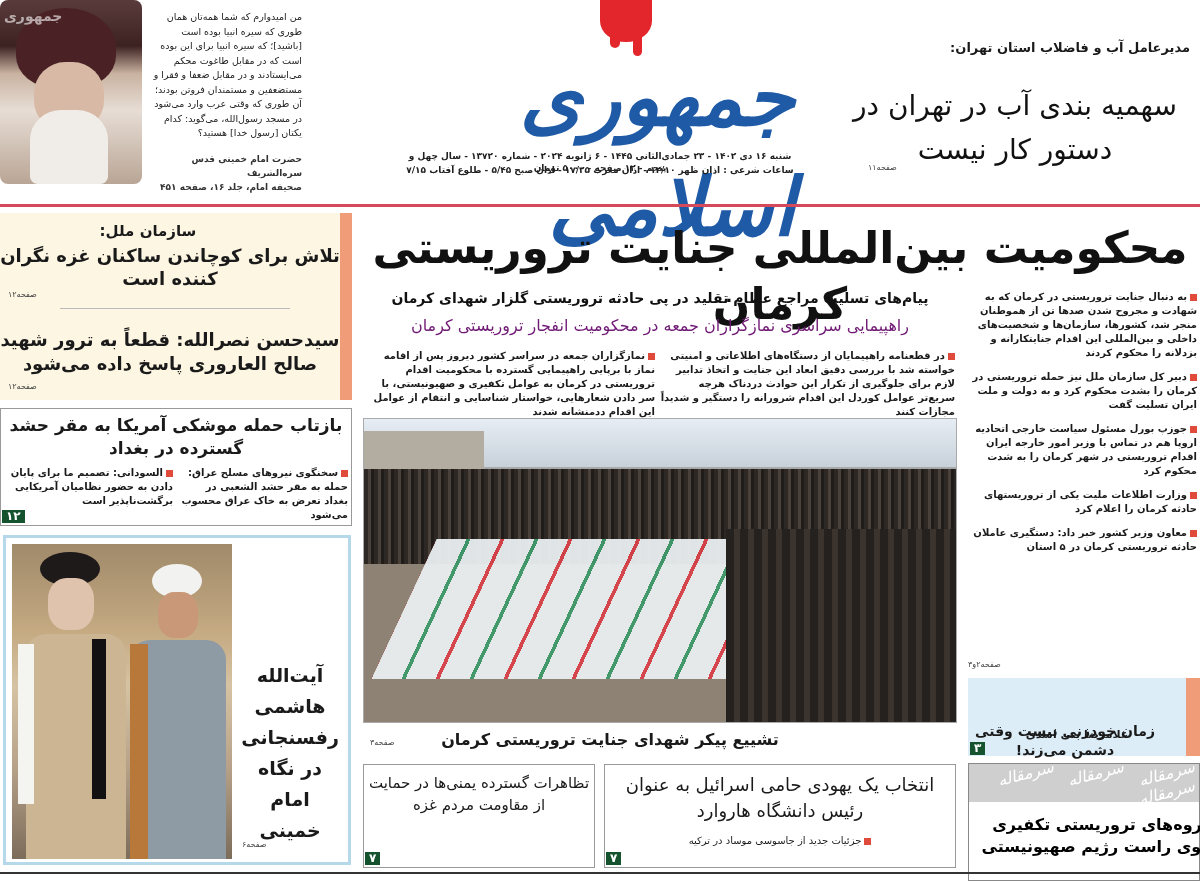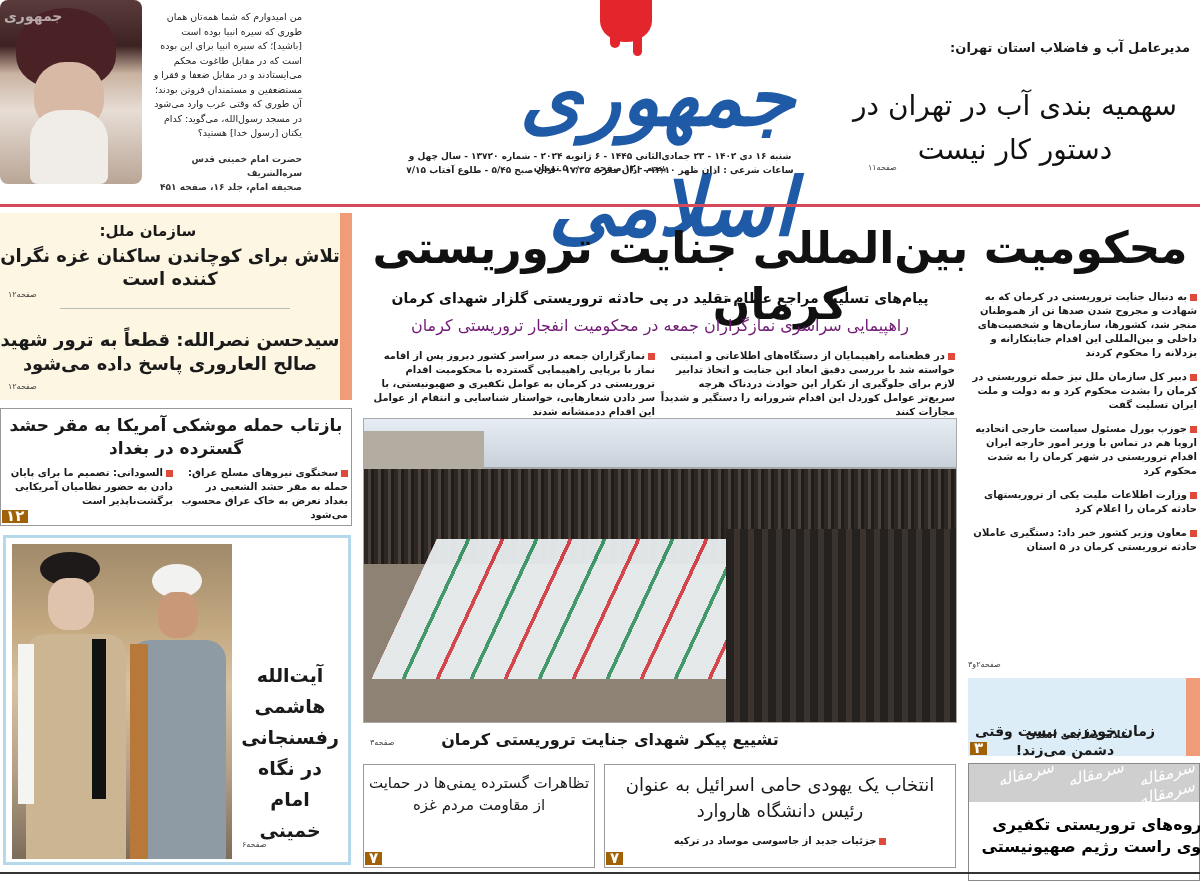--- a/index.html
+++ b/index.html
@@ -2,21 +2,21 @@
 <html><head>
 <meta charset="utf-8">
 <style>
   * { box-sizing: border-box; margin: 0; padding: 0; }
   html, body { width: 1200px; height: 881px; overflow: hidden; background: #ffffff; }
   body { font-family: "DejaVu Sans", sans-serif; color: #1a1a1a; position: relative; direction: rtl; }
   .abs { position: absolute; }
   .txt { direction: rtl; text-align: right; }
   .center { text-align: center; }
   .bullet::before { content: ""; display: inline-block; width: 7px; height: 7px; background: #e04a3a; margin-left: 3px; vertical-align: middle; }
-  .badge { position: absolute; background: #a16207; color: #fff; font-size: 15px; font-weight: bold; padding: 1px 4px; line-height: 11px; }
+  .badge { position: absolute; background: #14532d; color: #fff; font-size: 12px; font-weight: bold; padding: 1px 4px; line-height: 11px; }
   .page-ref { font-size: 8px; color: #444; }
 
   
   #imam-photo { left: 0; top: 0; width: 142px; height: 184px; border-radius: 8px; overflow: hidden; background: linear-gradient(180deg,#5a3b3b 0%,#3d2222 25%,#c9b2a0 40%,#e7ddd5 60%,#b9a595 100%); }
   #imam-photo .turban { position: absolute; left: 16px; top: 8px; width: 100px; height: 80px; border-radius: 50% 50% 40% 40%; background: #4a2226; }
   #imam-photo .face { position: absolute; left: 34px; top: 62px; width: 70px; height: 70px; border-radius: 45%; background: #d8b9a5; }
   #imam-photo .beard { position: absolute; left: 30px; top: 110px; width: 78px; height: 74px; border-radius: 40% 40% 10% 10%; background: #f0ede8; }
   #imam-photo .watermark { position: absolute; left: 4px; top: 8px; font-size: 14px; font-weight: bold; color: rgba(255,255,255,0.6); }
   #quote-box { left: 150px; top: 10px; width: 152px; font-size: 9.5px; line-height: 14.5px; color: #222; }
   #quote-source { left: 150px; top: 152px; width: 152px; font-size: 9px; line-height: 14px; color: #333; font-weight: bold; }
@@ -77,21 +77,21 @@
   #main-photo .buildings { position: absolute; left: 0; top: 12px; width: 120px; height: 40px; background: #b3aca0; }
   #main-photo .crowd { position: absolute; left: 0; top: 50px; width: 100%; height: 95px; background: repeating-linear-gradient(90deg,#2d2824 0 4px,#4a413a 4px 7px,#1f1c19 7px 10px); }
   #main-photo .ground { position: absolute; left: 0; top: 130px; width: 100%; height: 175px; background: #8e8274; }
   #main-photo .coffins { position: absolute; left: 40px; top: 120px; width: 420px; height: 140px; transform: skewX(-25deg); background: repeating-linear-gradient(90deg,#e9eef0 0 30px,#3f9a6a 30px 34px,#e9eef0 34px 64px,#d9424a 64px 68px); opacity: 0.95; }
   #main-photo .crowd-right { position: absolute; right: 0; top: 110px; width: 230px; height: 195px; background: repeating-linear-gradient(90deg,#25211e 0 8px,#3b342e 8px 14px); }
   #photo-caption { left: 400px; top: 730px; width: 420px; font-size: 16px; font-weight: bold; }
   #photo-caption-page { left: 370px; top: 738px; }
 
   #harvard-box { left: 604px; top: 764px; width: 352px; height: 104px; border: 1px solid #999; }
   #harvard-headline { left: 604px; top: 772px; width: 352px; font-size: 18px; line-height: 26px; font-weight: normal; }
-  #harvard-sub { left: 604px; top: 835px; width: 352px; font-size: 10px; font-weight: bold; }
+  #harvard-sub { left: 604px; top: 835px; width: 352px; font-size: 10px; font-weight: normal; }
   #harvard-badge { left: 606px; top: 852px; }
 
   #yemen-box { left: 363px; top: 764px; width: 232px; height: 104px; border: 1px solid #999; }
   #yemen-headline { left: 363px; top: 772px; width: 232px; font-size: 15px; line-height: 22px; }
   #yemen-badge { left: 365px; top: 852px; }
 
   #bottom-rule { left: 0; top: 872px; width: 1200px; height: 2px; background: #333; }
 
   
   #right-col { left: 965px; top: 290px; width: 232px; font-size: 10px; font-weight: bold; line-height: 14px; }

